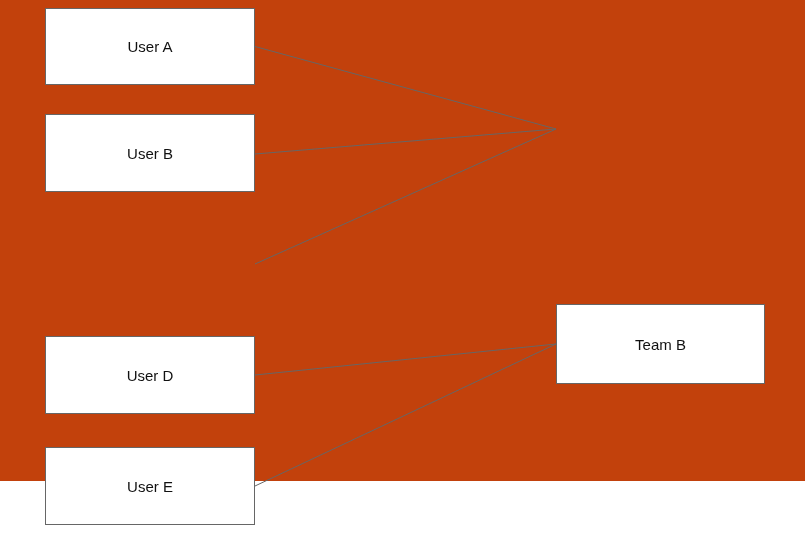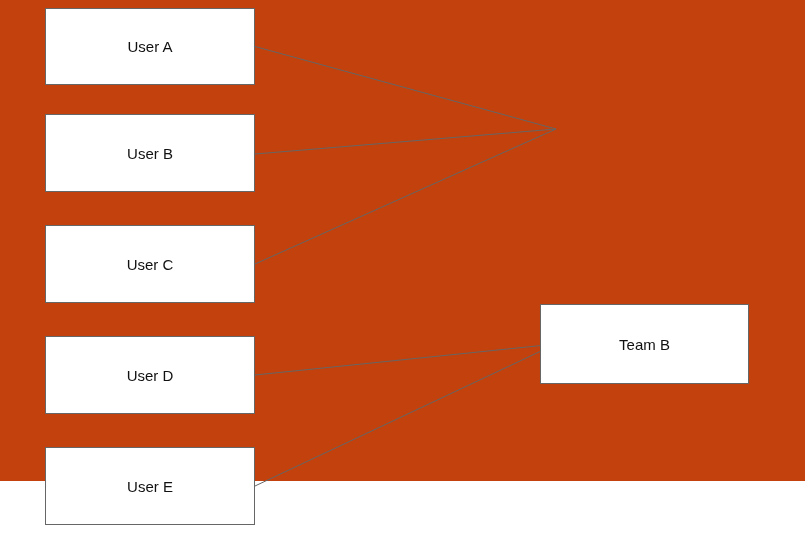--- a/index.html
+++ b/index.html
@@ -41,25 +41,22 @@
       <line x1="255" y1="264" x2="556" y2="129" stroke="#666666" stroke-width="1"></line>
       <line x1="255" y1="375" x2="556" y2="344" stroke="#666666" stroke-width="1"></line>
       <line x1="255" y1="486" x2="556" y2="344" stroke="#666666" stroke-width="1"></line>
     </svg>
 <div class="node" style="left: 45px; top: 8px; width: 210px; height: 77px; background: rgb(255, 255, 255); border-color: rgb(102, 102, 102);">
       <span class="node-label" style="color: rgb(17, 17, 17);">User A</span>
     </div>
     <div class="node" style="left: 45px; top: 114px; width: 210px; height: 78px; background: rgb(255, 255, 255); border-color: rgb(102, 102, 102);">
       <span class="node-label" style="color: rgb(17, 17, 17);">User B</span>
     </div>
-    <div class="node" style="left: 45px; top: 225px; width: 210px; height: 78px; background: rgb(255, 255, 255); border-color: rgb(102, 102, 102);">
-      <span class="node-label" style="color: rgb(17, 17, 17);">User C</span>
-    </div>
     <div class="node" style="left: 45px; top: 336px; width: 210px; height: 78px; background: rgb(255, 255, 255); border-color: rgb(102, 102, 102);">
       <span class="node-label" style="color: rgb(17, 17, 17); text-align: center;">User D</span>
     </div>
     <div class="node" style="left: 45px; top: 447px; width: 210px; height: 78px; background: rgb(255, 255, 255); border-color: rgb(102, 102, 102);">
       <span class="node-label" style="color: rgb(17, 17, 17);">User E</span>
     </div>
-    <div class="node" style="left: 540px; top: 304px; width: 209px; height: 80px; background: rgb(255, 255, 255); border-color: rgb(102, 102, 102);">
+    <div class="node" style="left: 556px; top: 304px; width: 209px; height: 80px; background: rgb(255, 255, 255); border-color: rgb(102, 102, 102);">
       <span class="node-label" style="color: rgb(17, 17, 17);">Team B</span>
     </div>
   </div>
 
 </body></html>

